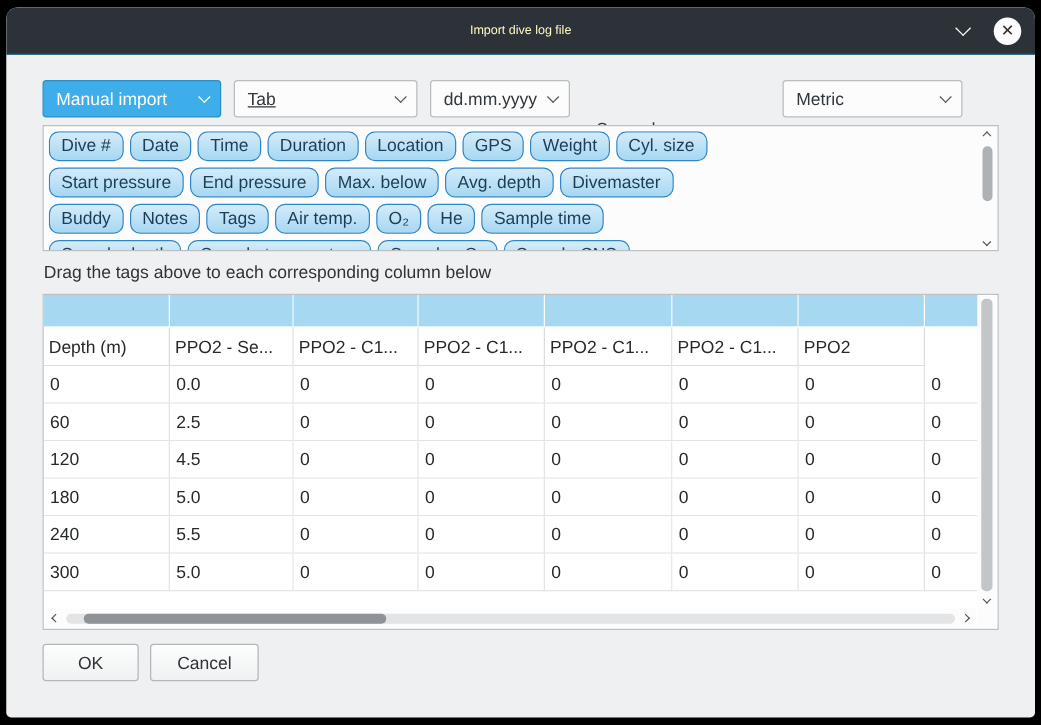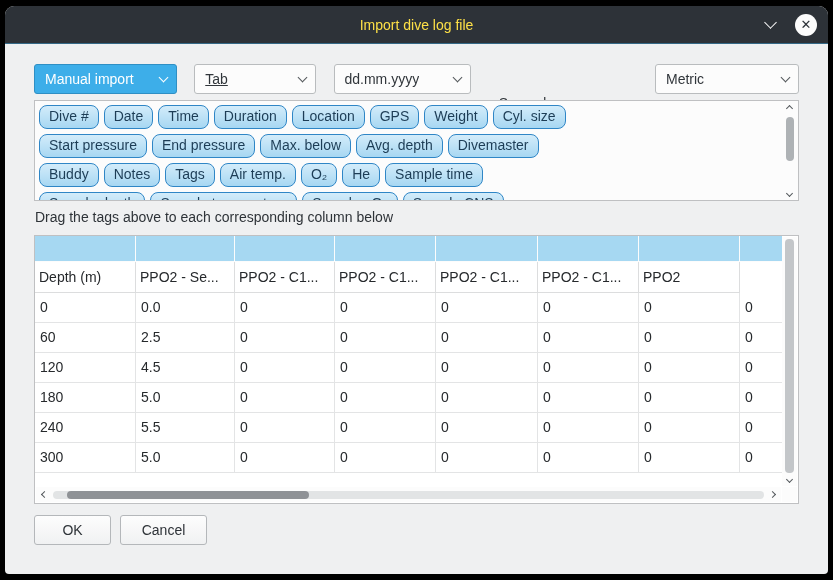--- a/index.html
+++ b/index.html
@@ -6,21 +6,21 @@
   html, body { width: 833px; height: 580px; background: #000; overflow: hidden;
                font-family: "Liberation Sans", sans-serif; }
 
   .window { position: absolute; left: 5px; top: 6px; width: 823px; height: 568px;
             background: #eff0f1; border-radius: 9px 9px 4px 4px; overflow: hidden; }
 
   
   .titlebar { height: 38px; background: #2d3238; position: relative;
               border-bottom: 1px solid rgba(61,174,233,.45); }
   .title { position: absolute; inset: 0; display: flex; align-items: center;
-           justify-content: center; color: #fde047; font-size: 14px; border-radius: 14px; }
+           justify-content: center; color: #fef9c3; font-size: 10px; border-radius: 14px; }
   .tb-controls { position: absolute; right: 11px; top: 0; height: 100%;
                  display: flex; align-items: center; gap: 15px; }
   .tb-shade { width: 20px; height: 20px; display: flex; align-items: center; justify-content: center; }
   .tb-close { width: 22px; height: 22px; border-radius: 50%; background: #fcfcfc;
               display: flex; align-items: center; justify-content: center; }
   .close-x { color: #2d3238; font-size: 13px; line-height: 1; }
 
   
   .chev { display: block; width: 7px; height: 7px;
           border-style: solid; border-color: #54585c; border-width: 0 1.6px 1.6px 0; }
@@ -29,27 +29,27 @@
   .chev.left  { transform: rotate(135deg); }
   .chev.right { transform: rotate(-45deg); }
   .chev.sm { width: 5px; height: 5px; border-width: 0 1.4px 1.4px 0; }
   .chev.white { width: 9px; height: 9px; border-width: 0 1.7px 1.7px 0;
                 border-color: #fcfcfc; margin-top: -4px; }
 
   
   .content { padding: 20px 29px 0; }
 
   
-  .combo-row { display: flex; gap: 10px; height: 30px; margin-bottom: 6px; justify-content: space-between; }
+  .combo-row { display: flex; gap: 10px; height: 30px; margin-bottom: 6px; }
   .combo { display: flex; align-items: center; justify-content: space-between;
            padding: 0 9px 0 10px; background: #fcfcfc; border: 1px solid #b9bcbe;
            border-radius: 3px; font-size: 14px; color: #31363b; }
   .combo.primary { background: #3daee9; border-color: #2f8fc4; color: #fff; }
   .combo.primary .chev { border-color: #fff; }
-  .w1 { width: 143px; } .w2 { width: 122px; text-decoration: underline; } .w3 { width: 137px; }
+  .w1 { width: 143px; } .w2 { width: 147px; text-decoration: underline; } .w3 { width: 112px; }
   .w4 { width: 150px; margin-top: 38px; } .w5 { width: 144px; }
   .combo-label { white-space: nowrap; overflow: hidden; }
 
   
   .tag-area { height: 101px; background: #fcfcfc; border: 1px solid #bfc0c2;
               position: relative; overflow: hidden; margin-bottom: 7px; }
   .tag-pool { position: absolute; left: 4px; top: 4px; right: 20px; bottom: 0;
               overflow: hidden; display: flex; flex-direction: column; gap: 5px; }
   .tag-row { display: flex; gap: 5px; flex: none; }
   .tag { height: 24px; line-height: 21px; padding: 0 9px; border: 1px solid #2f86c6;

